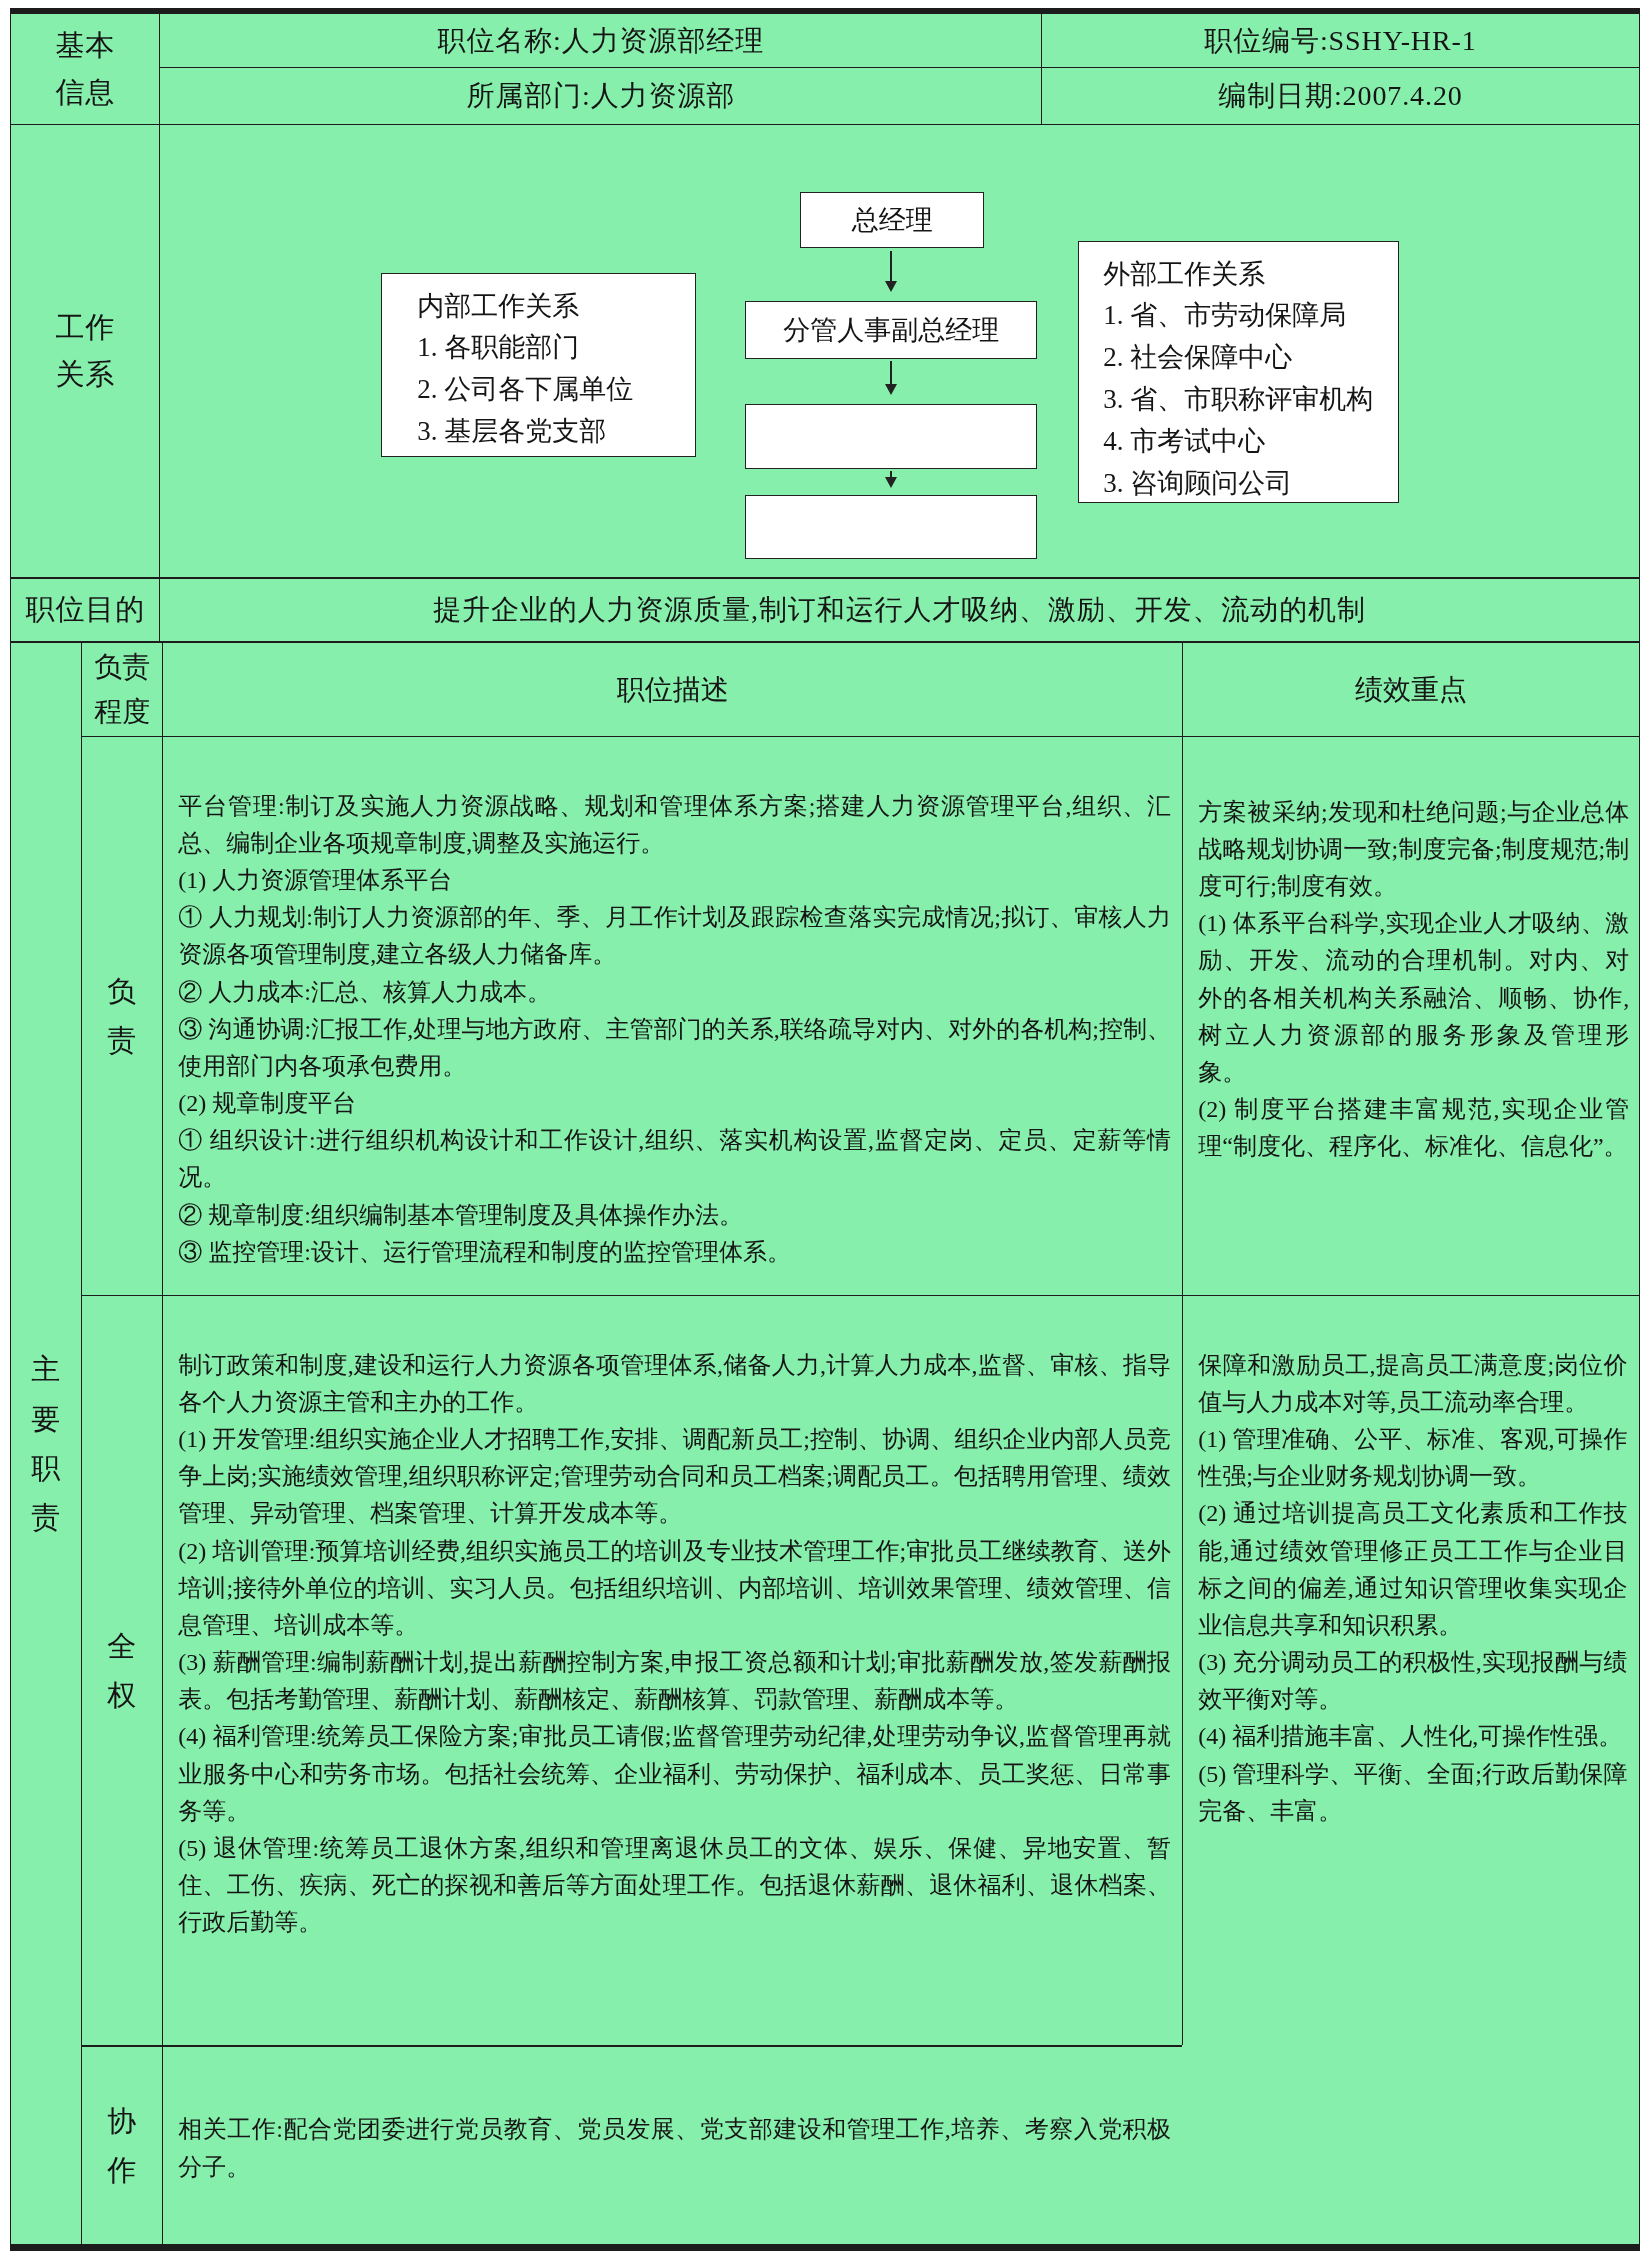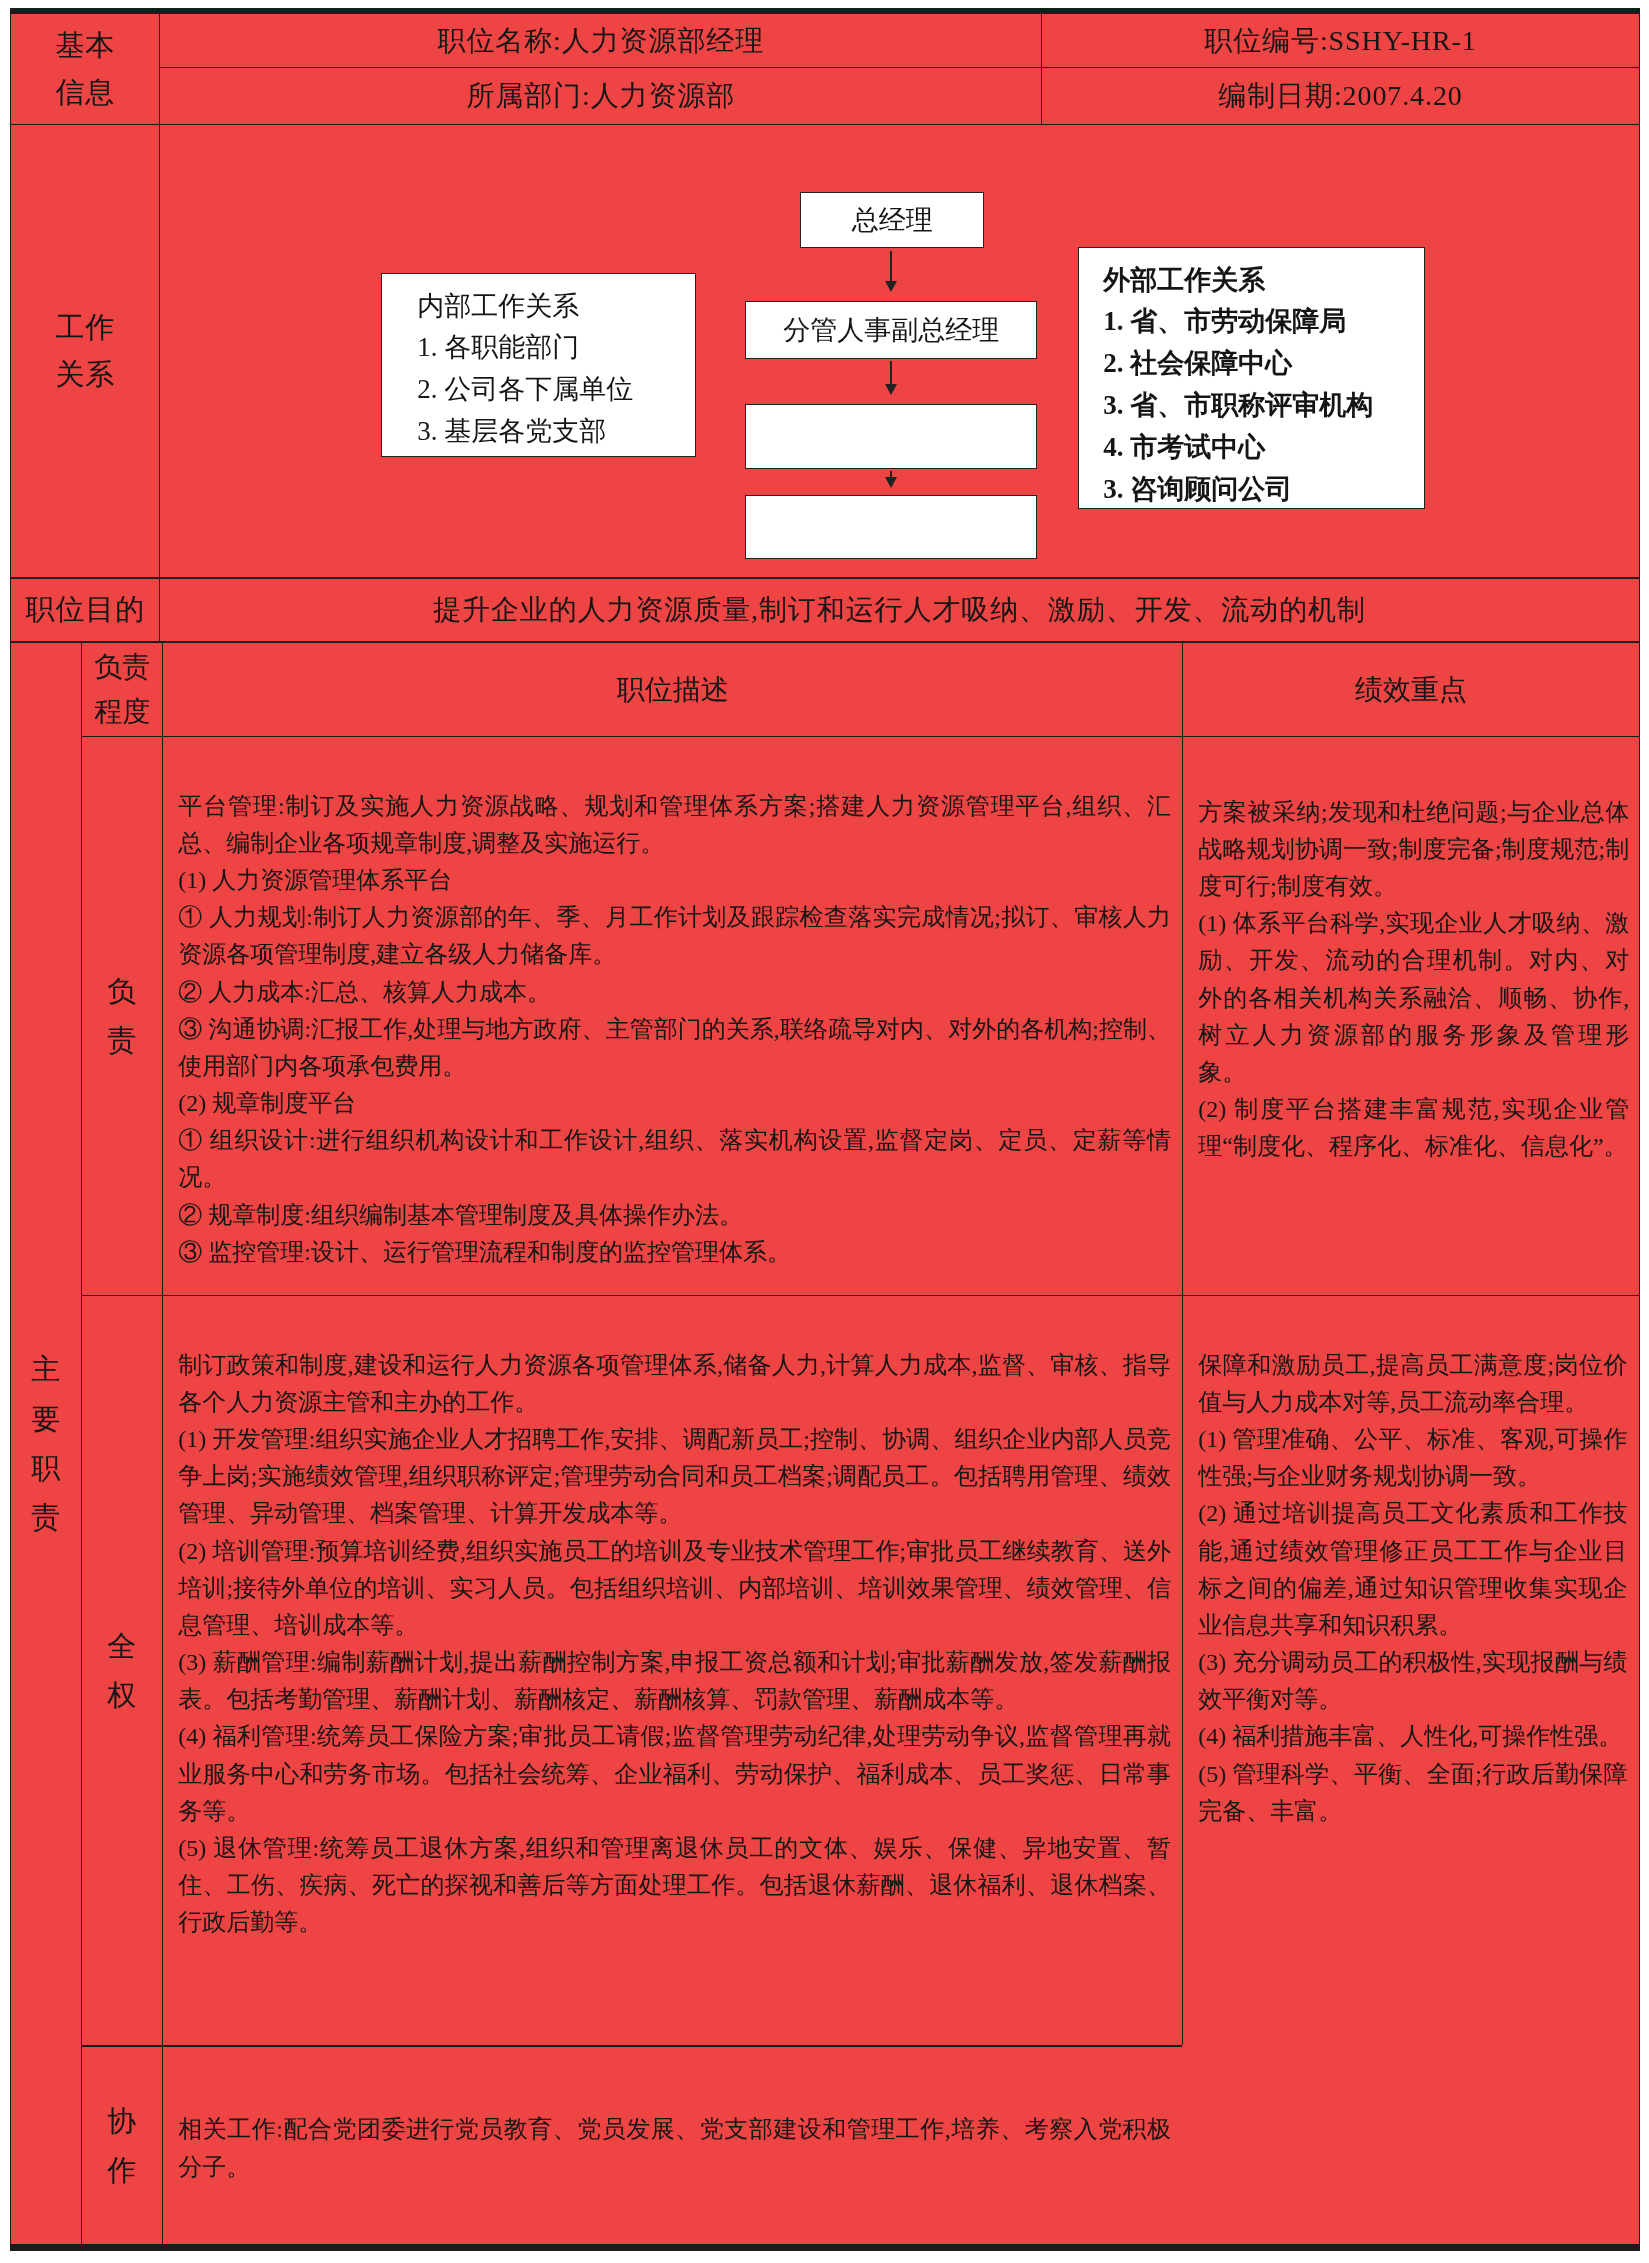--- a/index.html
+++ b/index.html
@@ -11,21 +11,21 @@
     font-family:"Liberation Serif","DejaVu Serif",serif;
     color:#151515;
   }
   .doc{
     box-sizing:border-box;
     width:100%;height:2243px;
     border:1.9px solid #1c1c1c;
     border-top-width:6.6px;
     border-bottom-width:7.5px;
     display:flex;flex-direction:column;
-    background:#ef4444;
+    background:#86efac;
   }
   .sec{display:grid;box-sizing:border-box;}
   .cell{box-sizing:border-box;overflow:hidden;}
   .bl{border-left:1.9px solid #1c1c1c;}
   .bt2{border-top:1.9px solid #1c1c1c;}
   .bt3{border-top:2.8px solid #1c1c1c;}
   .center{display:flex;align-items:center;justify-content:center;text-align:center;}
   .pre{white-space:pre-line;}
   .label{font-size:29px;line-height:1.65;letter-spacing:0.9px;}
 
@@ -123,21 +123,21 @@
 
         <div class="dbox" style="left:585px;top:370px;width:292px;height:64px;"></div>
 
         <div class="dbox dlist" style="left:221px;top:148px;width:315px;height:184px;padding-left:35px;">
           <div class="dtitle">内部工作关系</div>
           <div class="ditem">1. 各职能部门</div>
           <div class="ditem">2. 公司各下属单位</div>
           <div class="ditem">3. 基层各党支部</div>
         </div>
 
-        <div class="dbox dlist" style="left:918px;top:122px;width:347px;height:262px;font-weight:bold;">
+        <div class="dbox dlist" style="left:918px;top:116px;width:321px;height:262px;">
           <div class="dtitle">外部工作关系</div>
           <div class="ditem">1. 省、市劳动保障局</div>
           <div class="ditem">2. 社会保障中心</div>
           <div class="ditem">3. 省、市职称评审机构</div>
           <div class="ditem">4. 市考试中心</div>
           <div class="ditem">3. 咨询顾问公司</div>
         </div>
 
       </div>
     </div>

